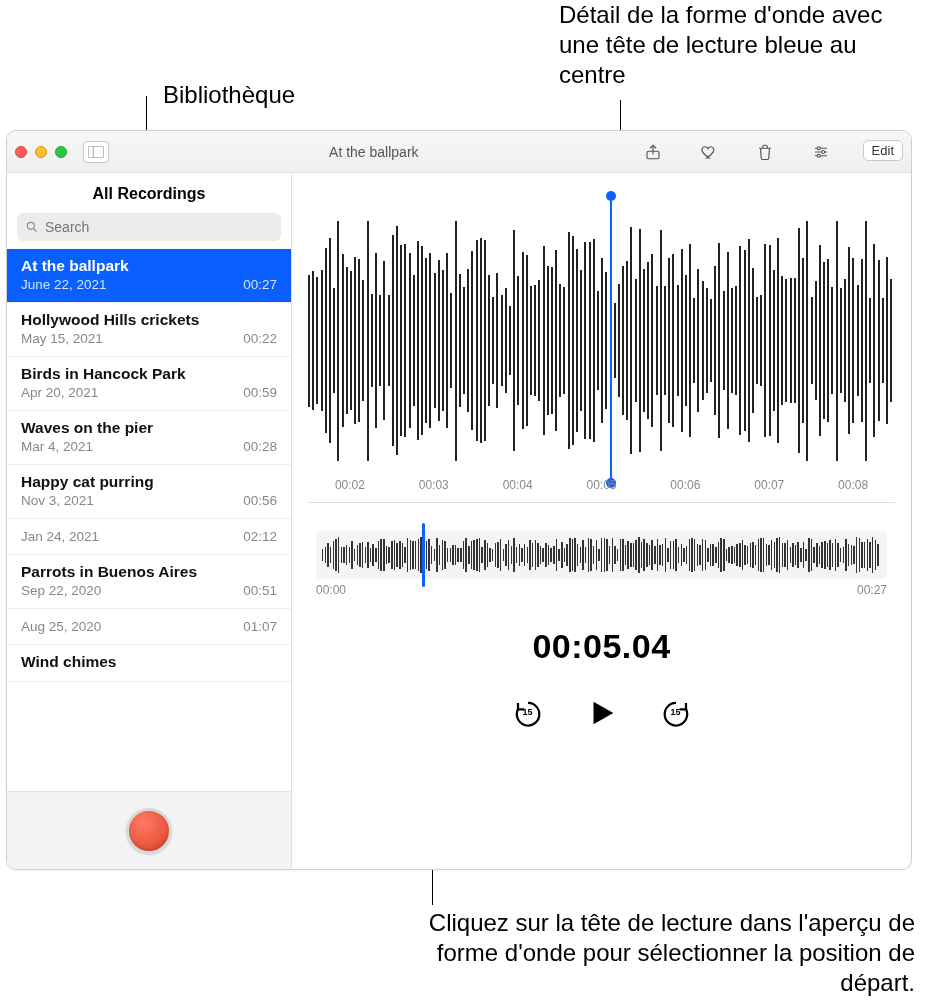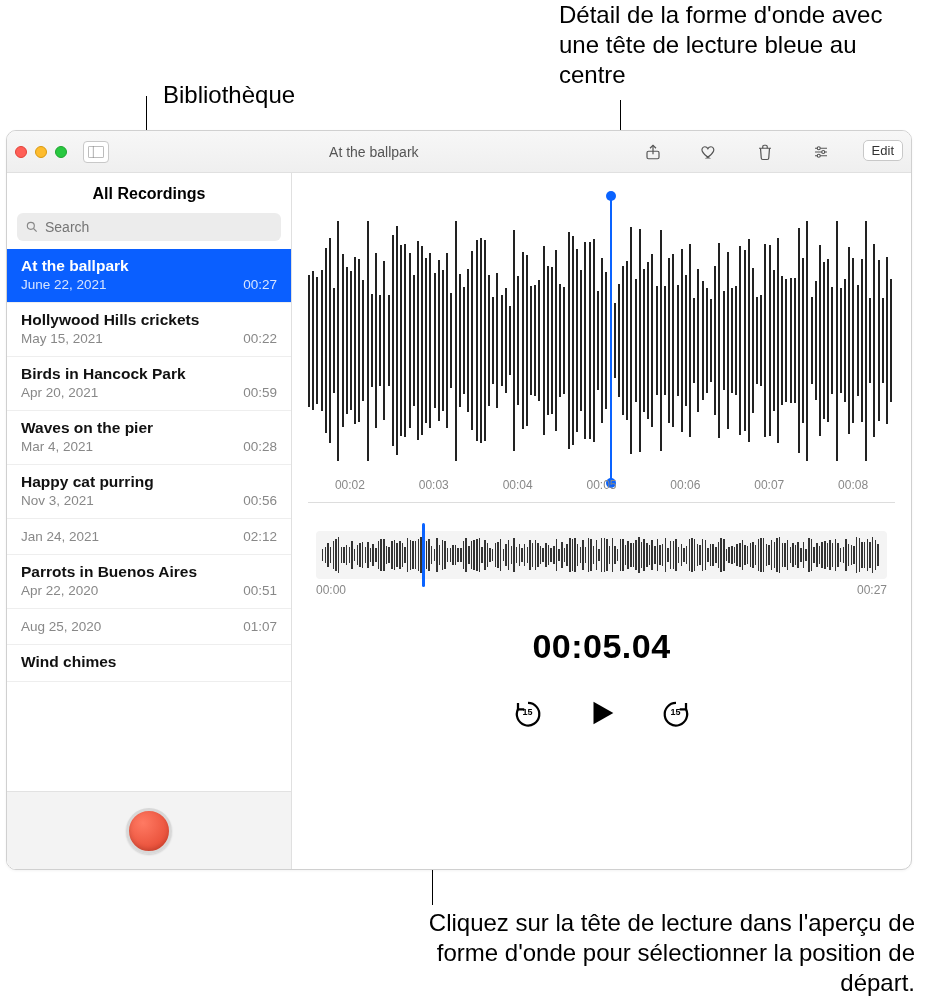--- a/index.html
+++ b/index.html
@@ -208,21 +208,21 @@
           </div>
           <div class="row">
             <div class="meta">
               <span>Jan 24, 2021</span>
               <span>02:12</span>
             </div>
           </div>
           <div class="row">
             <div class="t1">Parrots in Buenos Aires</div>
             <div class="meta">
-              <span>Apr 22, 2020</span>
+              <span>Sep 22, 2020</span>
               <span>00:51</span>
             </div>
           </div>
           <div class="row">
             <div class="meta">
               <span>Aug 25, 2020</span>
               <span>01:07</span>
             </div>
           </div>
           <div class="row partial">

